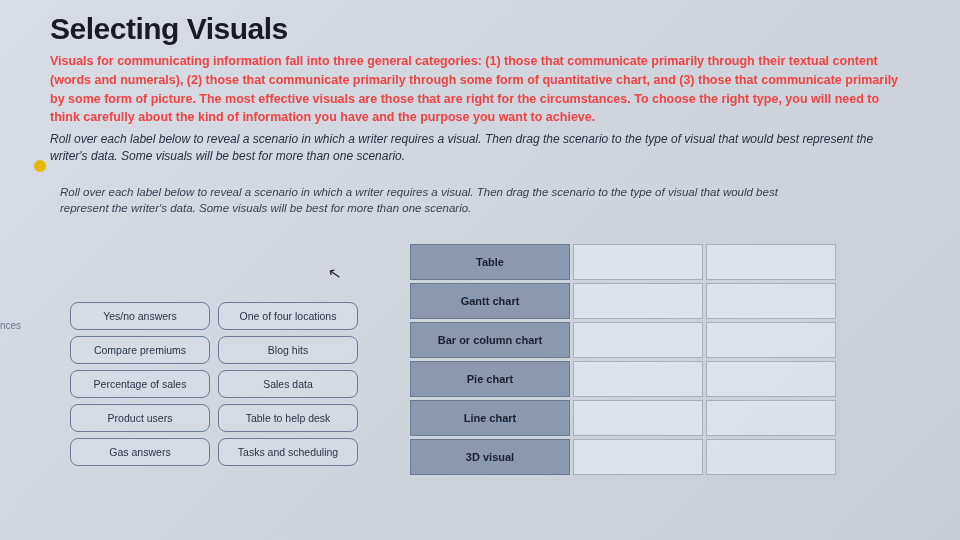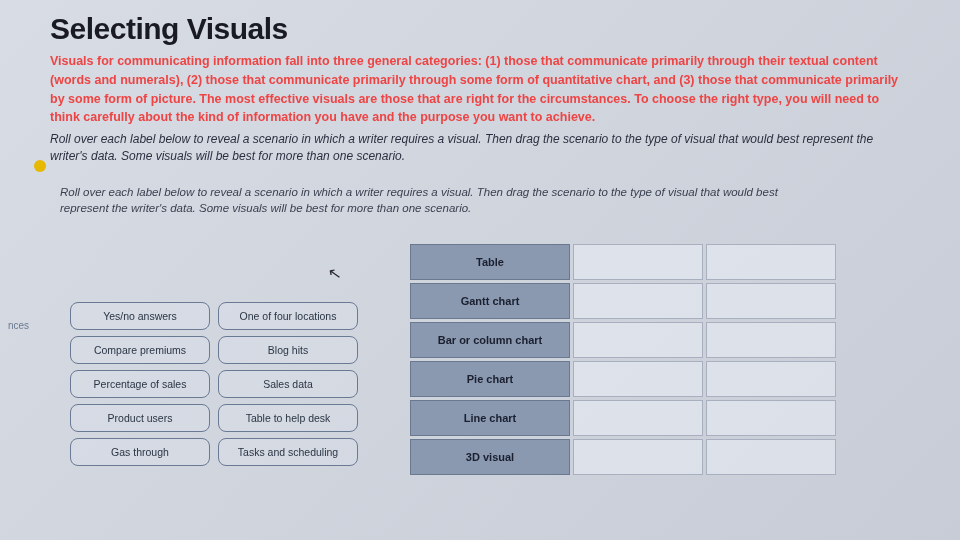--- a/index.html
+++ b/index.html
@@ -53,21 +53,21 @@
       position: absolute;
       left: 34px;
       top: 160px;
       width: 12px;
       height: 12px;
       border-radius: 50%;
       background: #e6b800;
     }
     .edge-label {
       position: absolute;
-      left: 8px;
+      left: 0;
       top: 320px;
       font-size: 10px;
       color: #6a7a90;
     }
     .activity {
       display: flex;
       gap: 12px;
       align-items: flex-start;
       margin-left: 20px;
     }
@@ -141,21 +141,21 @@
 
   <div class="scenarios">
     <div class="scenario">Yes/no answers</div>
     <div class="scenario">One of four locations</div>
     <div class="scenario">Compare premiums</div>
     <div class="scenario">Blog hits</div>
     <div class="scenario">Percentage of sales</div>
     <div class="scenario">Sales data</div>
     <div class="scenario">Product users</div>
     <div class="scenario">Table to help desk</div>
-    <div class="scenario">Gas through</div>
+    <div class="scenario">Gas answers</div>
     <div class="scenario">Tasks and scheduling</div>
   </div>
 
   <div class="targets">
     <div class="target-row">
       <div class="target-label">Table</div>
       <div class="drop1"></div>
       <div class="drop2"></div>
     </div>
     <div class="target-row">

